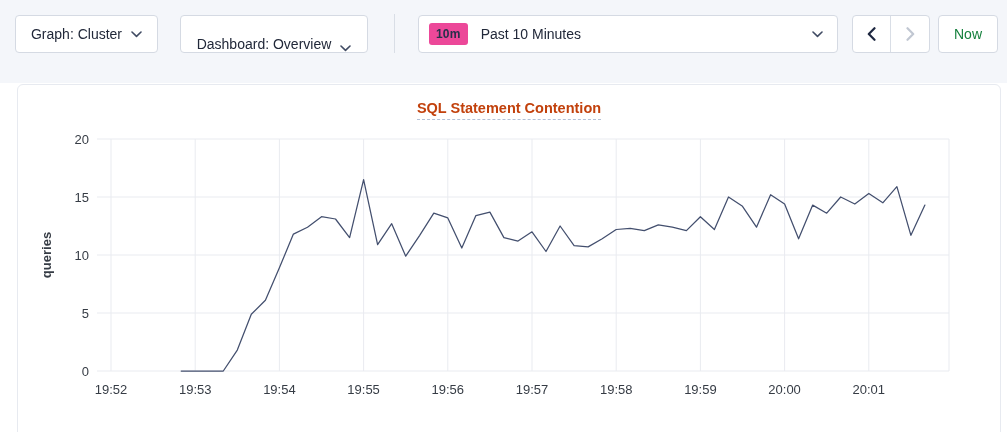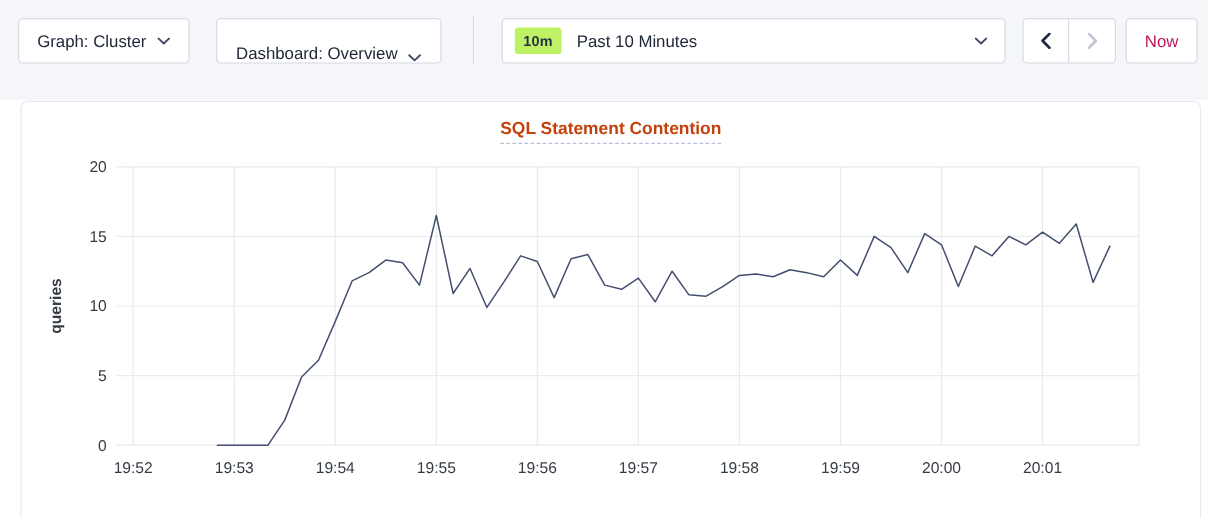--- a/index.html
+++ b/index.html
@@ -6,29 +6,29 @@
   html,body { width:1007px; height:432px; overflow:hidden; background:#ffffff;
               font-family:"Liberation Sans", sans-serif; }
   .topbar { position:absolute; left:0; top:0; width:1007px; height:83px; background:#f4f6fa; }
   .btn { position:absolute; top:15px; height:38px; background:#ffffff; border:1px solid #d5dae3;
          border-radius:4px; display:flex; align-items:center; justify-content:center; gap:9px;
          font-size:14px; font-weight:500; color:#212839; cursor:pointer; }
   .graph-btn { left:15px; width:143px; }
   .dash-btn { left:180px; width:188px;align-items:flex-end; }
   .vdivider { position:absolute; left:394px; top:14px; width:1px; height:39px; background:#d9dee6; }
   .time-select { left:418px; width:420px; justify-content:flex-start; padding:0 14px 0 10px; gap:13px; }
-  .badge { background:#bef264; color:#26304a; font-size:12px; font-weight:bold; padding:4px 7px;
+  .badge { background:#ec4899; color:#26304a; font-size:12px; font-weight:bold; padding:4px 7px;
            border-radius:3px; letter-spacing:.2px; }
   .time-label { font-size:14px; font-weight:500; color:#212839;text-align:center; }
   .time-chevron { margin-left:auto; display:flex; align-items:center; }
   .arrow-group { position:absolute; left:852px; top:15px; width:78px; height:38px; background:#fff;
                  border:1px solid #d5dae3; border-radius:4px; display:flex; }
   .arrow-half { width:50%; display:flex; align-items:center; justify-content:center; cursor:pointer; }
   .arrow-half.first { border-right:1px solid #d9dee6; }
-  .now-btn { left:938px; width:60px; color:#be185d; cursor:default; }
+  .now-btn { left:938px; width:60px; color:#15803d; cursor:default; }
   .card { position:absolute; left:17px; top:84px; width:984px; height:360px; background:#ffffff;
           border:1px solid #e7eaf0; border-radius:6px 6px 0 0; }
   .chart-title-row { position:absolute; left:0; top:14px; width:100%; text-align:center; }
   .chart-title { display:inline-block; font-size:14.5px; font-weight:bold; color:#c2410c;
                  border-bottom:1px dashed #b3c0d6; padding-bottom:3px; cursor:pointer; }
   svg.chart { position:absolute; left:0; top:0; }
   svg text { font-family:"Liberation Sans", sans-serif; }
 </style>
 </head>
 <body>

